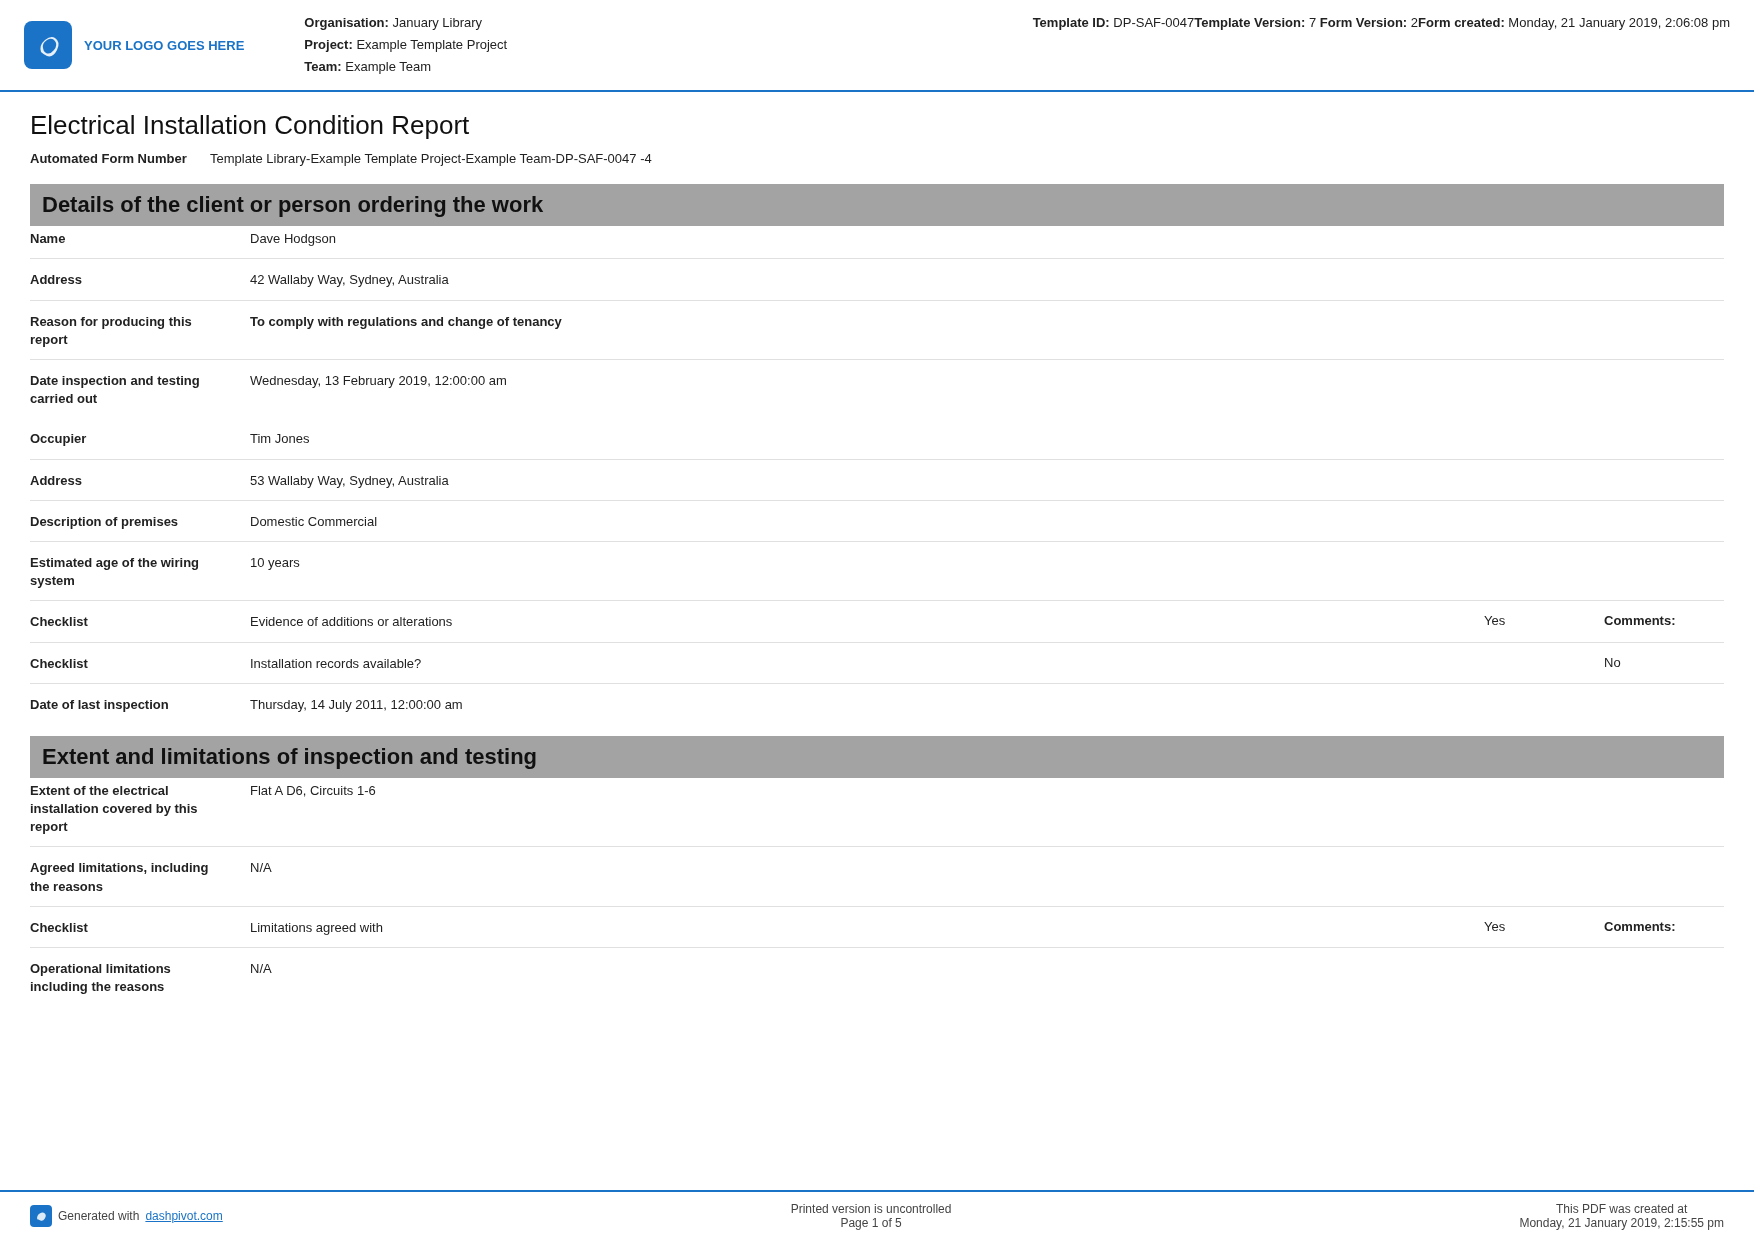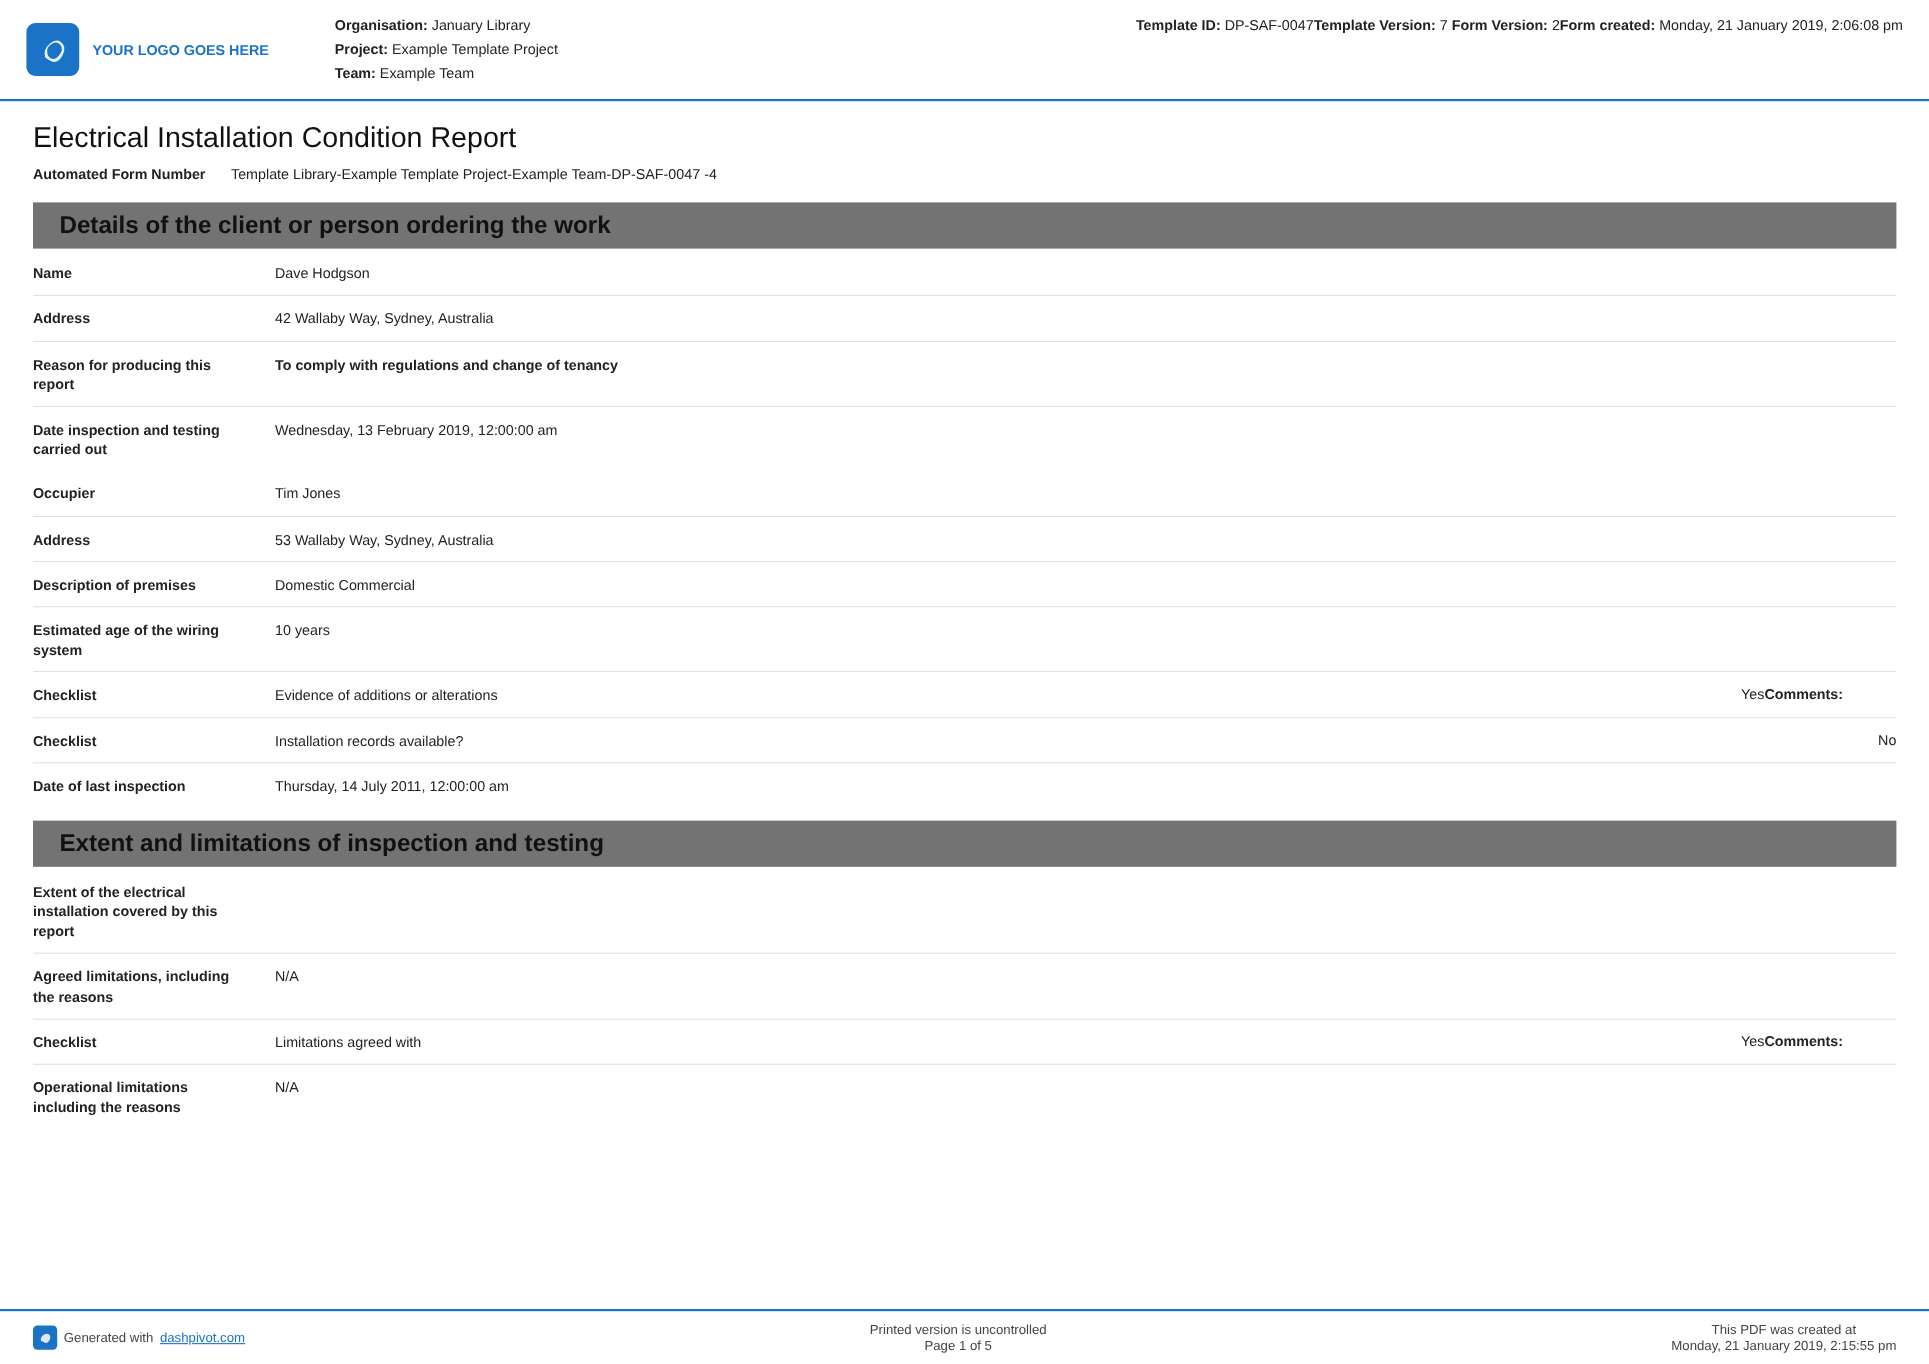--- a/index.html
+++ b/index.html
@@ -95,23 +95,23 @@
     .form-number-label {
       font-weight: bold;
       min-width: 180px;
     }
     .form-number-value {
       color: #222;
     }
 
     
     .section-header {
-      background: #737373;
-      padding: 8px 24px;
-      margin-bottom: 14px;
+      background: #a3a3a3;
+      padding: 8px 12px;
+      margin-bottom: 4px;
       margin-top: 8px;
     }
     .section-header h2 {
       font-size: 22px;
       font-weight: bold;
       color: #111;
     }
 
     
     .field-row {
@@ -141,21 +141,20 @@
       font-weight: bold;
     }
     .field-checklist-value {
       font-size: 13px;
       flex: 1;
       line-height: 1.4;
     }
     .field-yes-no {
       min-width: 120px;
       font-size: 13px;
-      text-align: right;
     }
     .field-comments-label {
       font-weight: bold;
       font-size: 13px;
       min-width: 120px;
     }
 
     
     .footer {
       position: absolute;
@@ -312,20 +311,21 @@
       </div>
       </div>
 
     <div class="section-header">
       <h2>Extent and limitations of inspection and testing</h2>
     </div>
 
     <div id="extent-fields">
         <div class="field-row">
         <div class="field-label">Extent of the electrical installation covered by this report</div>
+        <div class="field-value">Flat A D6, Circuits 1-6</div>
       </div>
         <div class="field-row">
         <div class="field-label">Agreed limitations, including the reasons</div>
         <div class="field-value">N/A</div>
       </div>
         <div class="field-row">
         <div class="field-label">Checklist</div>
         <div class="field-checklist-value">Limitations agreed with</div>
         <div class="field-yes-no">Yes</div>
         <div class="field-comments-label">Comments:</div>

